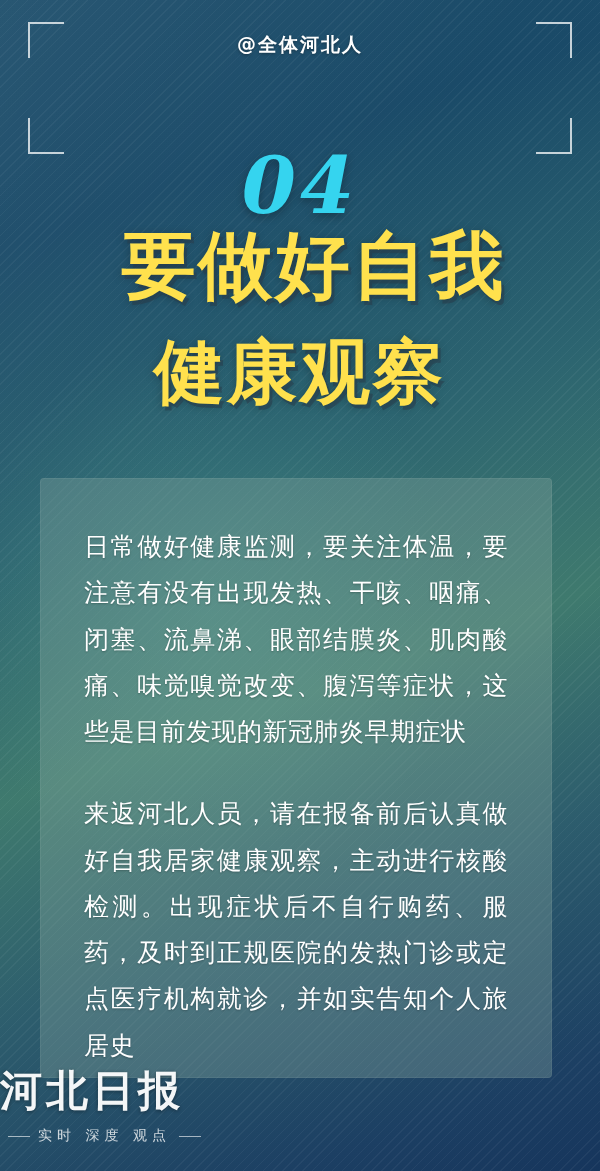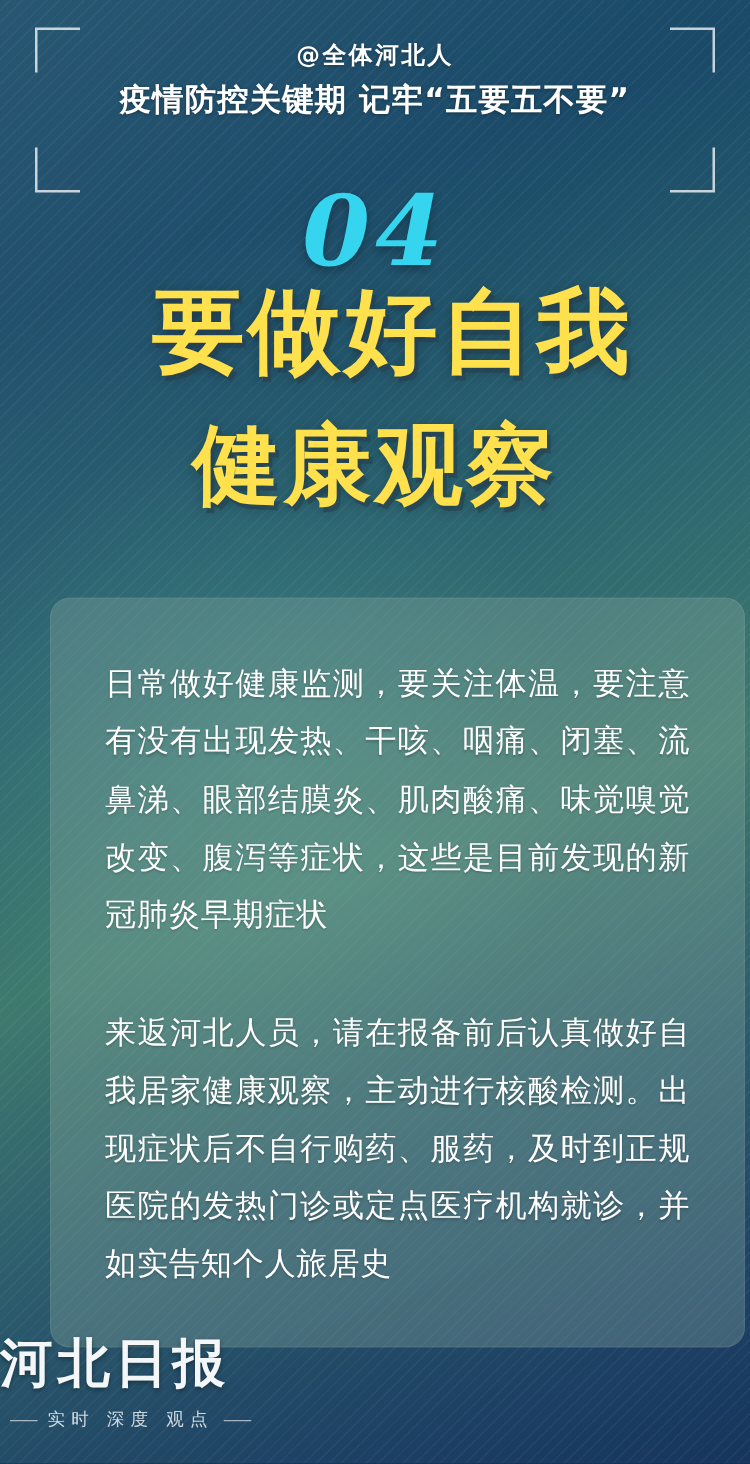--- a/index.html
+++ b/index.html
@@ -119,38 +119,38 @@
       0 2px 10px rgba(0,0,0,0.25);
   }
   .headline .hl1 { font-size: 74px; line-height: 1.18; padding-left: 28px; }
   .headline .hl2 { font-size: 70px; line-height: 1.30; margin-top: 18px; }
 
   
   .card {
     position: absolute;
     left: 40px;
     top: 478px;
-    width: 556px;
+    width: 512px;
     height: 600px;
     background: rgba(138,170,160,0.34);
-    border-radius: 16px;
+    border-radius: 4px;
     box-shadow: inset 0 0 0 1px rgba(255,255,255,0.06);
   }
   .card-inner {
     padding: 46px 44px 0 44px;
   }
   .para {
     color: #ffffff;
     font-size: 25px;
     line-height: 1.85;
     letter-spacing: 0.5px;
     text-align: justify;
     text-shadow: 0 1px 2px rgba(0,0,0,0.25);
   }
-  .para + .para { margin-top: 48px; }
+  .para + .para { margin-top: 36px; }
 
   
   .footer {
     position: absolute;
     left: 0;
     right: 0;
     bottom: 26px;
     text-align: left;
   }
   .logo-mark {
@@ -184,21 +184,20 @@
 <div class="poster">
   <div class="content">
 
     <div class="corner tl"></div>
     <div class="corner tr"></div>
     <div class="corner bl"></div>
     <div class="corner br"></div>
 
     <div class="header">
       <div class="line1">@全体河北人</div>
-      <div class="line2">疫情防控关键期 记牢“五要五不要”</div>
     </div>
 
     <div class="number">04</div>
 
     <div class="headline">
       <div class="hl1">要做好自我</div>
       <div class="hl2">健康观察</div>
     </div>
 
     <div class="card">

